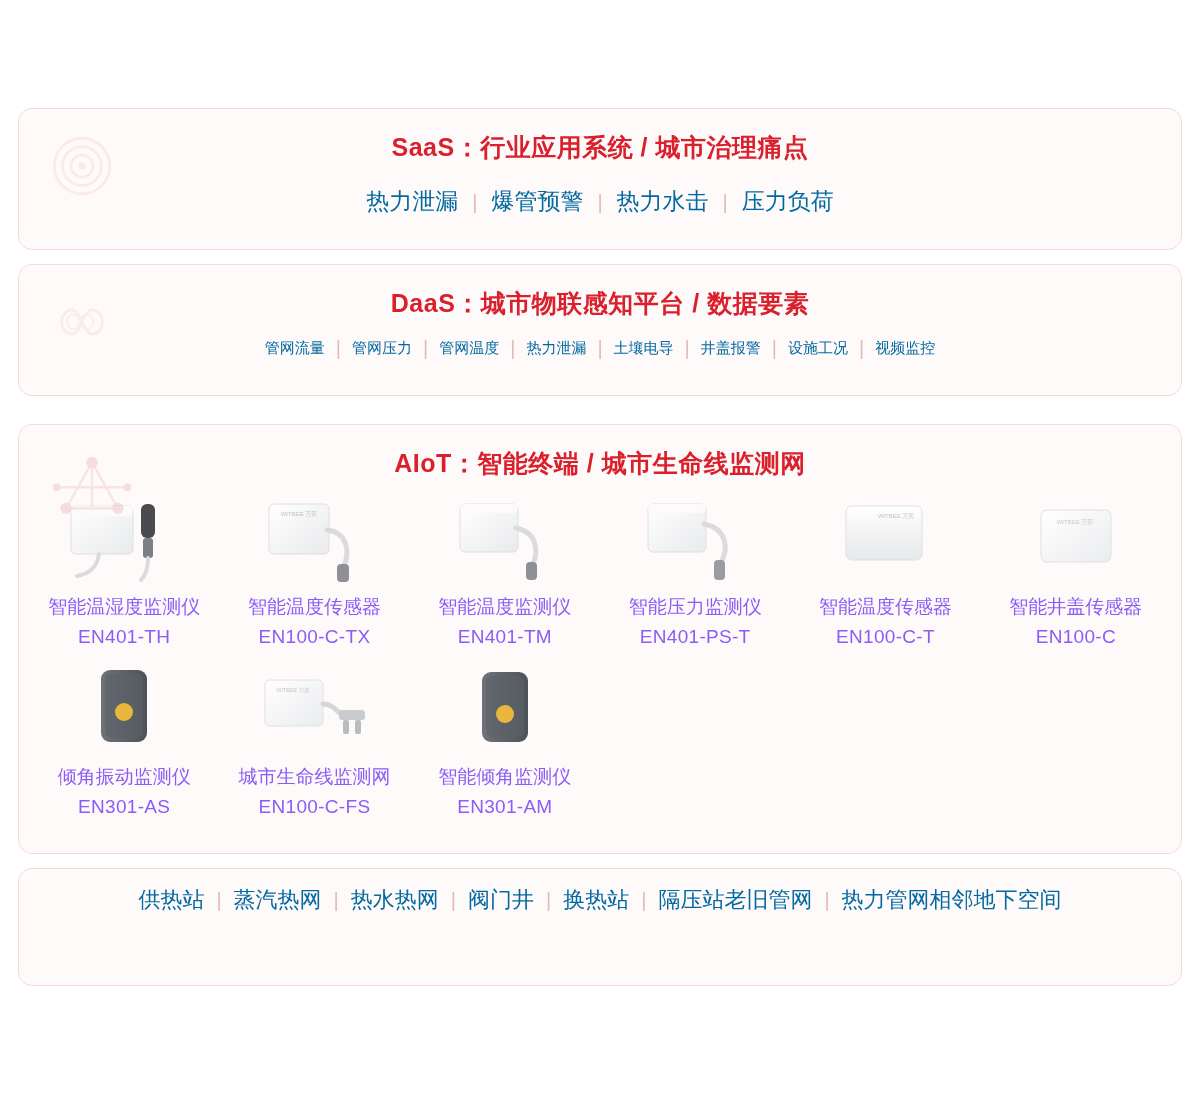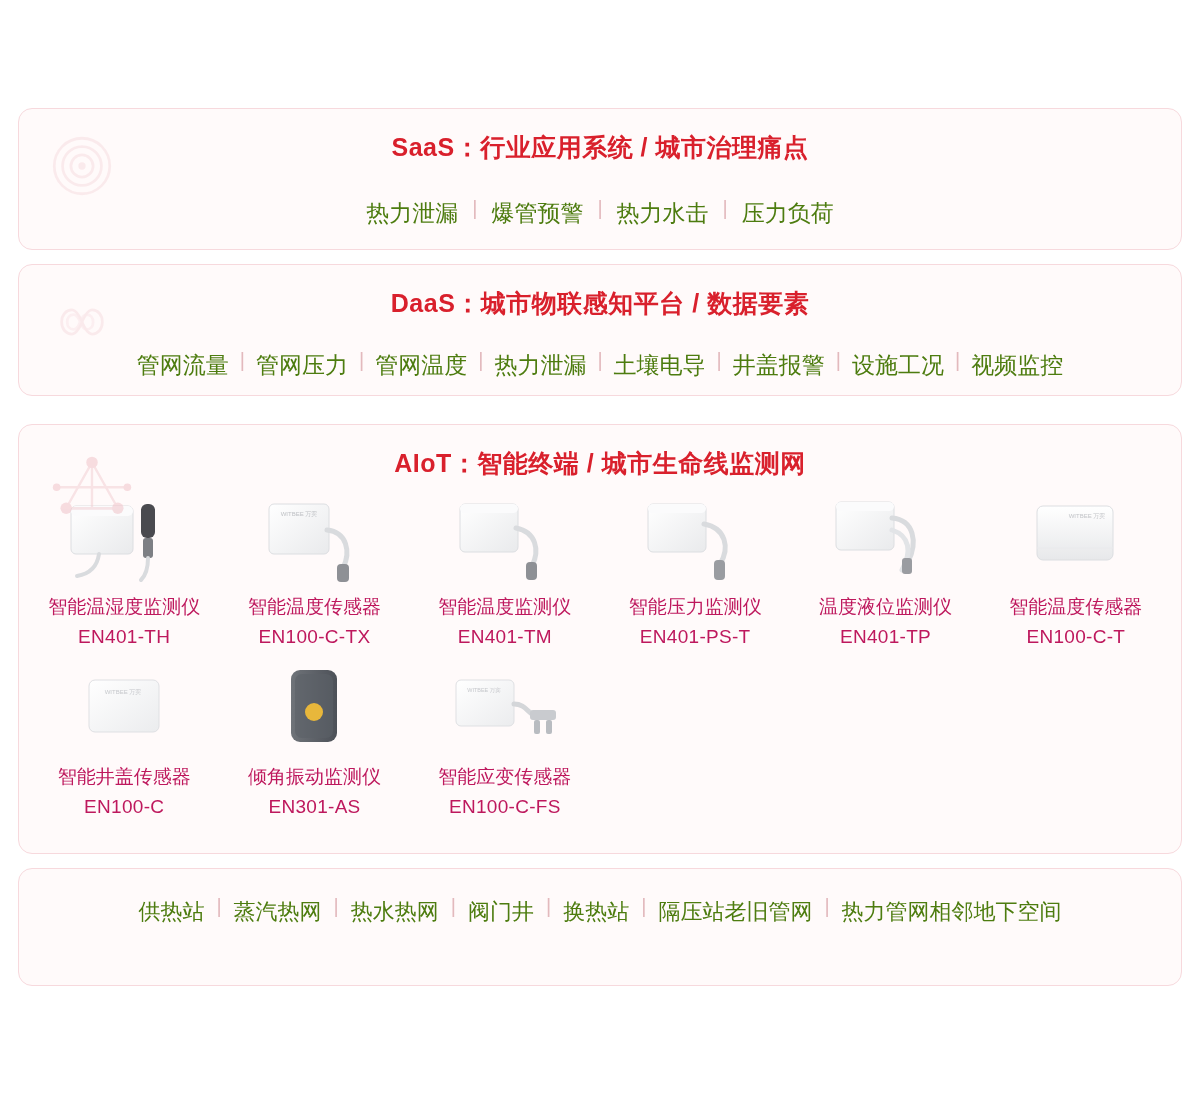--- a/index.html
+++ b/index.html
@@ -53,31 +53,30 @@
 
   .tag-row {
     display: flex;
     justify-content: center;
     align-items: center;
     flex-wrap: nowrap;
     margin-top: 22px;
   }
   .tag {
     font-size: 23px;
-    color: #4d7c0f;
+    color: #0369a1;
     padding: 0 14px;
     white-space: nowrap;
-    margin-top: 12px;
   }
   .sep {
     color: #e3b9bd;
     font-size: 20px;
     line-height: 1;
   }
-  .daas .tag { font-size: 23px; padding: 0 11px; }
+  .daas .tag { font-size: 15px; padding: 0 11px; }
   .pipe .tag { font-size: 22px; padding: 0 12px; }
   .pipe .tag-row { margin-top: 16px; }
   .daas .tag-row { margin-top: 18px; }
 
   
   .watermark {
     position: absolute;
     left: 26px;
     top: 20px;
     width: 74px;
@@ -102,21 +101,21 @@
   .thumb {
     height: 104px;
     width: 100%;
     display: flex;
     align-items: center;
     justify-content: center;
   }
   .cap {
     font-size: 19px;
     line-height: 30px;
-    color: #be185d;
+    color: #8b5cf6;
     text-align: center;
     white-space: nowrap;
   }
   .cap.model { letter-spacing: .3px; }
 </style>
 </head>
 <body>
 
 <div class="page">
 
@@ -263,39 +262,20 @@
             <rect x="28" y="14" width="58" height="48" rx="5" fill="url(#gw4)" stroke="#dcdee1"></rect>
             <rect x="28" y="14" width="58" height="9" rx="5" fill="#fbfbfc"></rect>
             <path d="M84 34 C106 38, 110 58, 100 74" stroke="#d9dbde" stroke-width="5" fill="none" stroke-linecap="round"></path>
             <rect x="94" y="70" width="11" height="20" rx="4" fill="#9a9ca1"></rect>
           </svg>
         </div>
         <div class="cap">智能压力监测仪</div>
         <div class="cap model">EN401-PS-T</div>
       </div>
 
-      <div class="cell">
-        <div class="thumb">
-          <svg width="150" height="100" viewBox="0 0 150 100">
-            <defs>
-                <linearGradient id="gw5" x1="0" y1="0" x2="1" y2="1">
-                  <stop offset="0" stop-color="#ffffff"></stop>
-                  <stop offset="1" stop-color="#e9eaec"></stop>
-                </linearGradient>
-              </defs>
-            <rect x="26" y="12" width="58" height="48" rx="5" fill="url(#gw5)" stroke="#dcdee1"></rect>
-            <rect x="26" y="12" width="58" height="9" rx="5" fill="#fbfbfc"></rect>
-            <path d="M82 28 C104 30, 108 52, 98 72" stroke="#d9dbde" stroke-width="5" fill="none" stroke-linecap="round"></path>
-            <path d="M82 40 C100 46, 102 62, 92 80" stroke="#e2e4e7" stroke-width="5" fill="none" stroke-linecap="round"></path>
-            <rect x="92" y="68" width="10" height="16" rx="3" fill="#9a9ca1"></rect>
-          </svg>
-        </div>
-        <div class="cap">温度液位监测仪</div>
-        <div class="cap model">EN401-TP</div>
-      </div>
 
       <div class="cell">
         <div class="thumb">
           <svg width="150" height="100" viewBox="0 0 150 100">
             <defs>
                 <linearGradient id="gw6" x1="0" y1="0" x2="0" y2="1">
                   <stop offset="0" stop-color="#ffffff"></stop>
                   <stop offset="1" stop-color="#e7e8ea"></stop>
                 </linearGradient>
               </defs>
@@ -355,24 +335,41 @@
                 </linearGradient>
               </defs>
             <rect x="26" y="20" width="58" height="46" rx="5" fill="url(#gw11)" stroke="#dfe0e3"></rect>
             <text x="54" y="32" font-size="5.5" fill="#c6c8cc" text-anchor="middle" font-family="Liberation Sans, sans-serif">WITBEE 万宾</text>
             <path d="M84 44 C96 44, 98 54, 106 56" stroke="#d4d6d9" stroke-width="5" fill="none" stroke-linecap="round"></path>
             <rect x="100" y="50" width="26" height="10" rx="3" fill="#c9cbcf"></rect>
             <rect x="104" y="60" width="6" height="14" rx="2" fill="#b9bcc1"></rect>
             <rect x="116" y="60" width="6" height="14" rx="2" fill="#b9bcc1"></rect>
           </svg>
         </div>
-        <div class="cap">智能应变传感器</div>
+        <div class="cap">城市生命线监测网</div>
         <div class="cap model">EN100-C-FS</div>
       </div>
 
+      <div class="cell">
+        <div class="thumb">
+          <svg width="150" height="100" viewBox="0 0 150 100">
+            <defs>
+                <linearGradient id="gw12" x1="0" y1="0" x2="1" y2="0">
+                  <stop offset="0" stop-color="#6f7379"></stop>
+                  <stop offset="1" stop-color="#4d5158"></stop>
+                </linearGradient>
+              </defs>
+            <rect x="52" y="12" width="46" height="70" rx="9" fill="url(#gw12)"></rect>
+            <rect x="56" y="16" width="38" height="62" rx="7" fill="#5b6067" opacity=".6"></rect>
+            <circle cx="75" cy="54" r="9" fill="#e8b73b"></circle>
+          </svg>
+        </div>
+        <div class="cap">智能倾角监测仪</div>
+        <div class="cap model">EN301-AM</div>
+      </div>
 
     </div>
   </section>
 
   <section class="panel pipe">
     <div class="tag-row">
       <span class="tag">供热站</span>
       <span class="sep">|</span>
       <span class="tag">蒸汽热网</span>
       <span class="sep">|</span>

